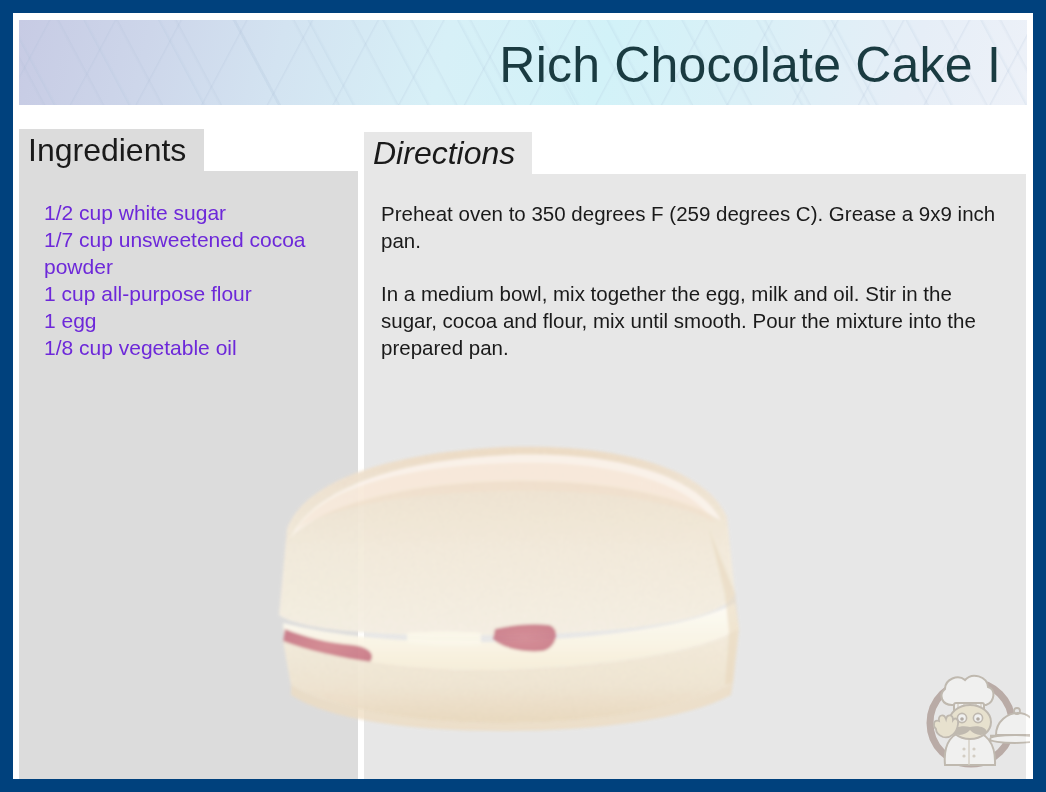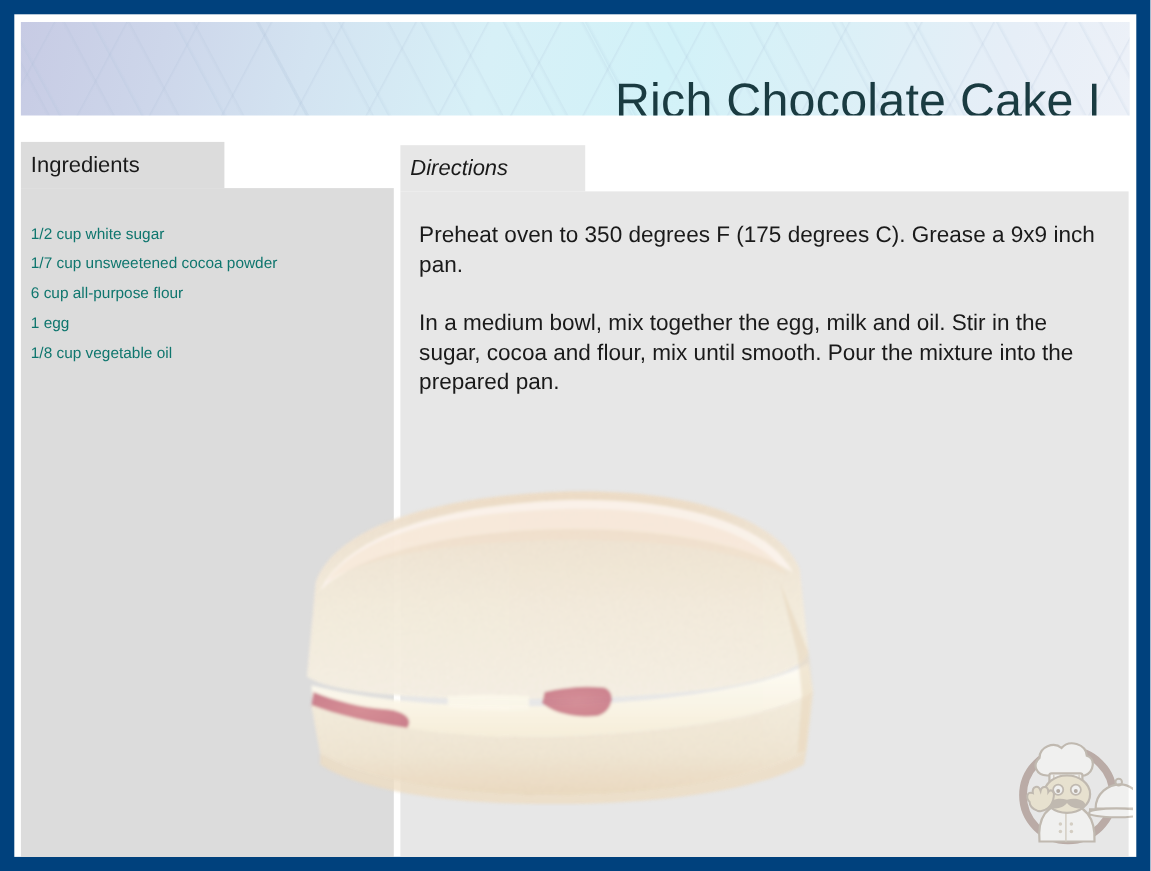--- a/index.html
+++ b/index.html
@@ -60,35 +60,34 @@
         rgba(255,255,255,0) 22px,
         rgba(160,180,205,0.13) 23px,
         rgba(255,255,255,0) 26px,
         rgba(255,255,255,0) 52px);
     pointer-events: none;
   }
   #slide-title {
     position: absolute;
     right: 26px;
     top: 20px;
-    font-size: 44px;
+    font-size: 50px;
     line-height: 50px;
     color: #1a3b41;
     letter-spacing: 0.2px;
     white-space: nowrap;
     z-index: 3;
-    margin-top: 27px;
   }
 
   
   .section-head {
     position: absolute;
     height: 42px;
     line-height: 42px;
-    font-size: 20px;
+    font-size: 32px;
     color: #1a1a1a;
     padding-left: 9px;
     box-sizing: border-box;
     white-space: nowrap;
     z-index: 2;
   }
   .panel-body {
     position: absolute;
     box-sizing: border-box;
     z-index: 1;
@@ -103,23 +102,24 @@
   }
   #ingredients-body {
     left: 6px;
     top: 158px;
     width: 339px;
     height: 620px;
     background: #dcdcdc;
     padding: 28px 14px 0 9px;
   }
   #ingredients-list {
-    font-size: 14px;
+    font-size: 21px;
     line-height: 27px;
-    color: #0f766e;
+    color: #6d28d9;
+    margin-left: 16px;
   }
   #ingredients-list div { white-space: normal; }
 
   
   #directions-head {
     left: 351px;
     top: 119px;
     width: 168px;
     background: #e7e7e7;
     font-style: italic;
@@ -174,31 +174,31 @@
   <div id="banner">
     <div id="slide-title">Rich Chocolate Cake I</div>
   </div>
 
   <div id="ingredients-head" class="section-head">Ingredients</div>
 
   <div id="ingredients-body" class="panel-body">
     <div id="ingredients-list">
       <div>1/2 cup white sugar</div>
       <div>1/7 cup unsweetened cocoa powder</div>
-      <div>6 cup all-purpose flour</div>
+      <div>1 cup all-purpose flour</div>
       <div>1 egg</div>
       <div>1/8 cup vegetable oil</div>
     </div>
   </div>
 
   <div id="directions-head" class="section-head">Directions</div>
 
   <div id="directions-body" class="panel-body">
     <div id="directions-list">
-      <p>Preheat oven to 350 degrees F (175 degrees C). Grease a 9x9 inch pan.</p>
+      <p>Preheat oven to 350 degrees F (259 degrees C). Grease a 9x9 inch pan.</p>
       <p>In a medium bowl, mix together the egg, milk and oil. Stir in the sugar, cocoa and flour, mix until smooth. Pour the mixture into the prepared pan.</p>
     </div>
   </div>
 
   <div id="cake-photo">
     <svg viewBox="0 0 508 300" xmlns="http://www.w3.org/2000/svg">
       <defs>
         <linearGradient id="spongeTop" x1="0" y1="0" x2="0" y2="1">
           <stop offset="0%" stop-color="#f5e2c9"></stop>
           <stop offset="18%" stop-color="#f7e9d6"></stop>

